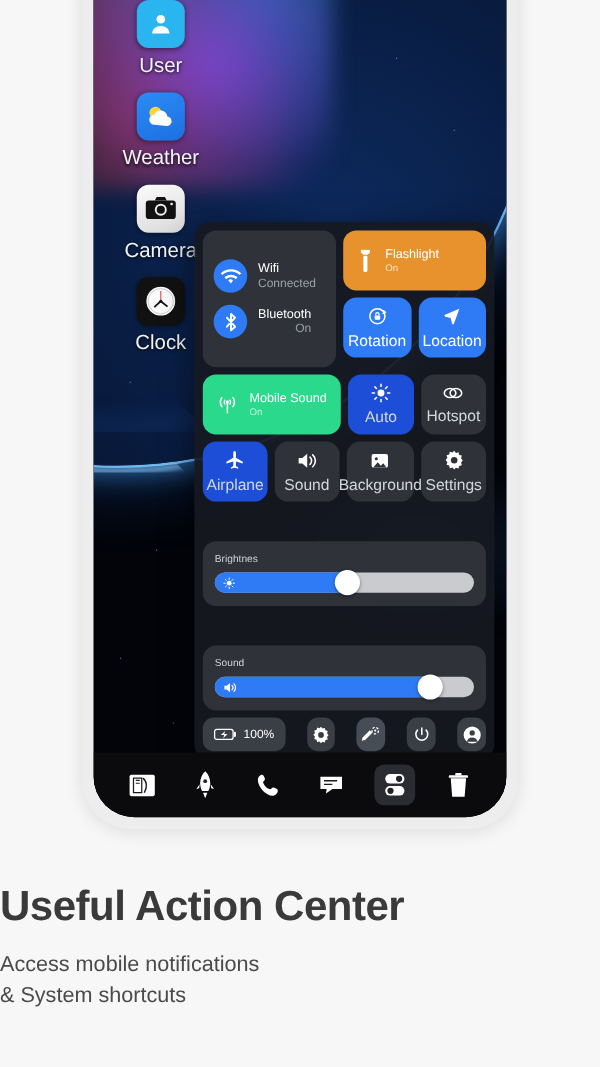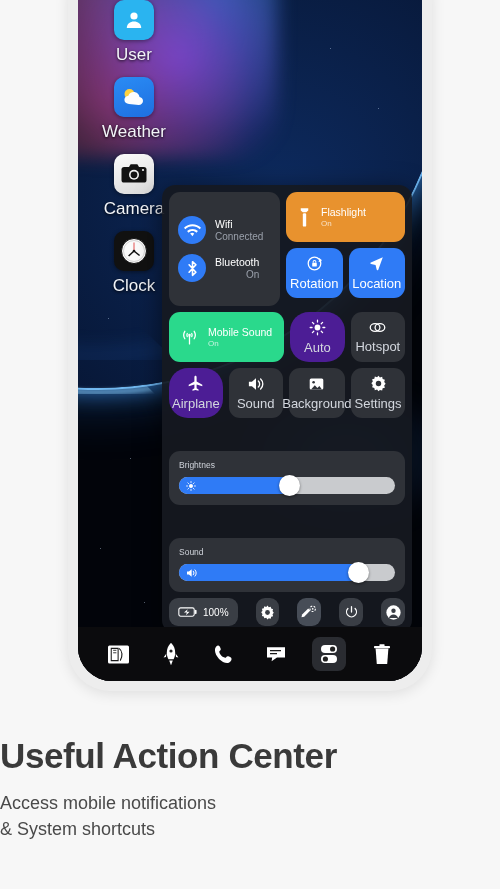--- a/index.html
+++ b/index.html
@@ -112,21 +112,21 @@
   .wide .t-sub  { font-size:8px; color:rgba(255,255,255,.72); margin-top:1px; }
   .t-flash { background:#e8922e; }
   .t-data  { background:#2ad98c; }
 
   
   .sq {
     width:56.5px; height:50px; border-radius:11px; background:#2f3238;
     display:flex; flex-direction:column; align-items:center; justify-content:center; gap:4px;
   }
   .sq.on { background:#2f7bf6; }
-  .sq.lit { background:#4c1d95;border-radius:19px; }
+  .sq.lit { background:#1d4ed8; }
   .sq-lbl { font-size:13px; color:#d3d7de; }
   .sq.on .sq-lbl { color:#fff; }
 
   
   .slider-card { background:#2f3238; border-radius:11px; padding:9px 10px 11px; margin-bottom:6px;margin-top:33px; }
   .sl-lbl { font-size:8.5px; color:#cfd3da; margin-bottom:7px; }
   .sl-track {
     position:relative; height:17px; border-radius:9px; background:#c9cbce; overflow:visible;
   }
   .sl-fill {

